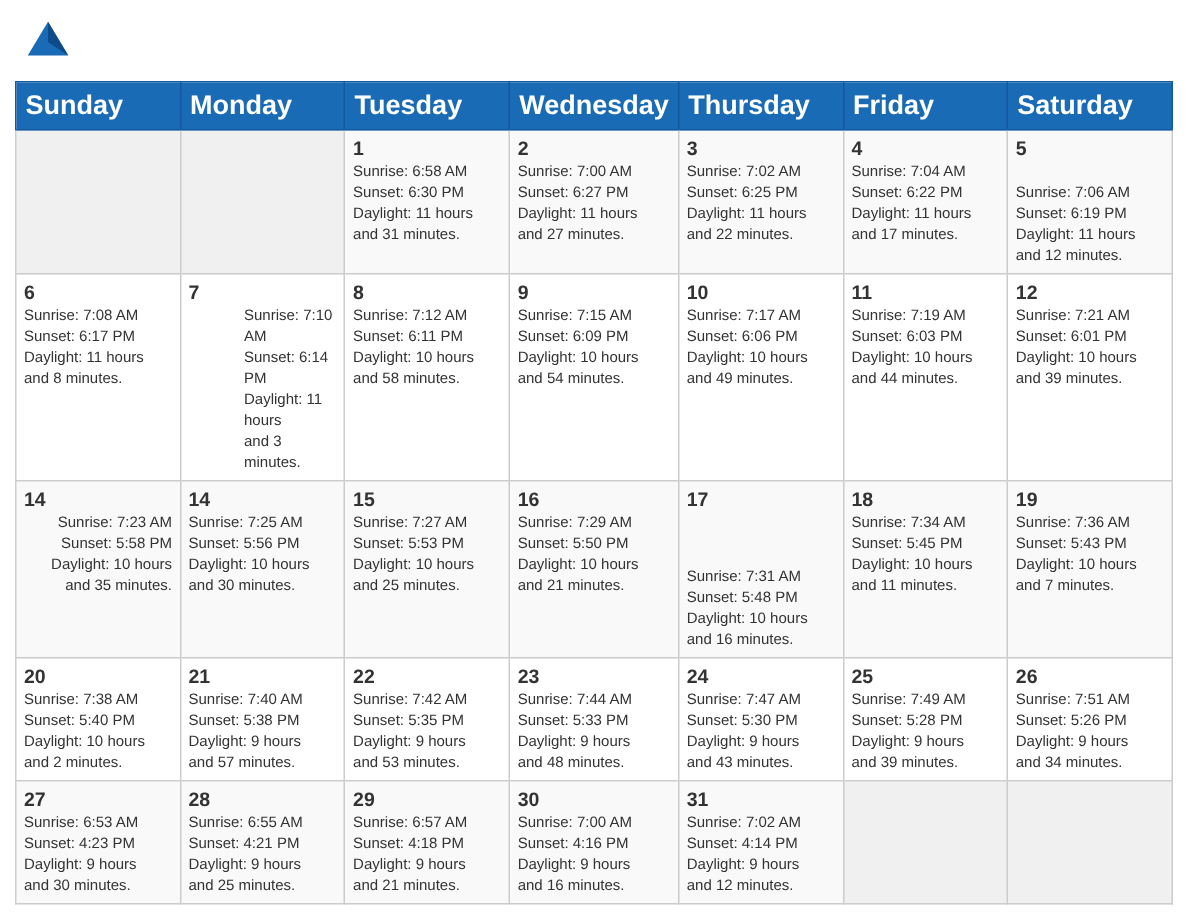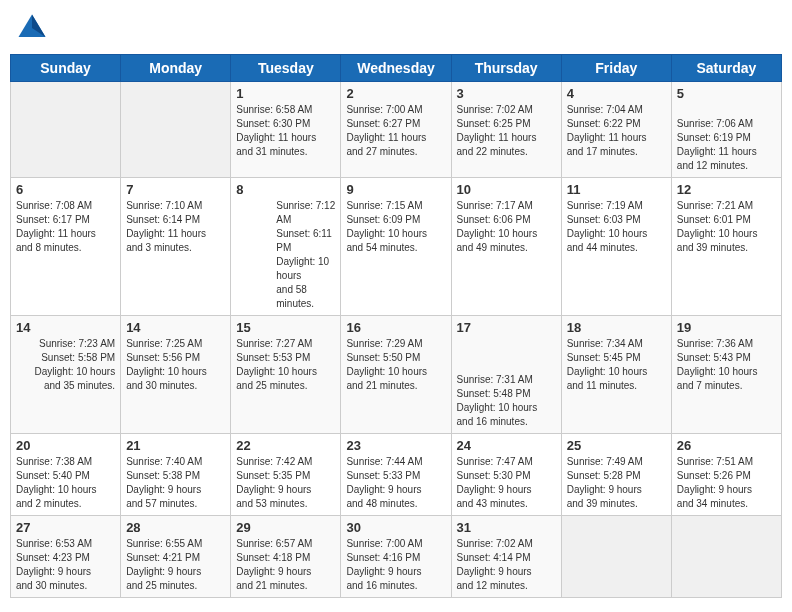--- a/index.html
+++ b/index.html
@@ -55,24 +55,24 @@
       color: #444;
     }
     .calendar {
       width: 100%;
       border-collapse: collapse;
       border: 1px solid #ccc;
     }
     .calendar th {
       background-color: #1a6bb5;
       color: #fff;
-      font-size: 14px;
+      font-size: 18px;
       font-weight: bold;
       padding: 5px 6px;
-      text-align: center;
+      text-align: left;
       border: 1px solid #1558a0;
     }
     .calendar td {
       width: 110px;
       vertical-align: top;
       padding: 4px 5px;
       border: 1px solid #ccc;
       font-size: 10.5px;
       color: #333;
       min-height: 80px;
@@ -173,28 +173,28 @@
       <tr>
         <td>
           <span class="day-number">6</span>
           <div class="day-info" style="white-space: pre-line;">Sunrise: 7:08 AM
 Sunset: 6:17 PM
 Daylight: 11 hours
 and 8 minutes.</div>
         </td>
         <td>
           <span class="day-number">7</span>
-          <div class="day-info" style="white-space: pre-line;">Sunrise: 7:10 AM
+          <div class="day-info" style="white-space: pre-line; margin-left: 37px;">Sunrise: 7:10 AM
 Sunset: 6:14 PM
 Daylight: 11 hours
 and 3 minutes.</div>
         </td>
         <td>
           <span class="day-number">8</span>
-          <div class="day-info" style="white-space: pre-line; margin-left: 40px;">Sunrise: 7:12 AM
+          <div class="day-info" style="white-space: pre-line;">Sunrise: 7:12 AM
 Sunset: 6:11 PM
 Daylight: 10 hours
 and 58 minutes.</div>
         </td>
         <td>
           <span class="day-number">9</span>
           <div class="day-info" style="white-space: pre-line;">Sunrise: 7:15 AM
 Sunset: 6:09 PM
 Daylight: 10 hours
 and 54 minutes.</div>

